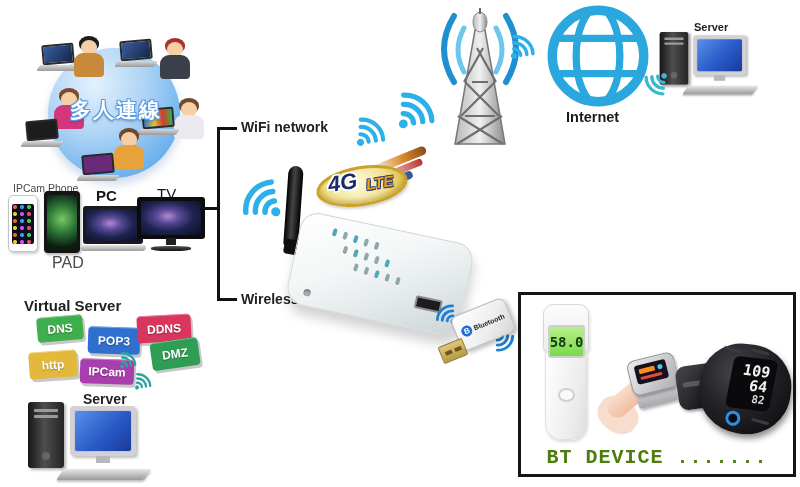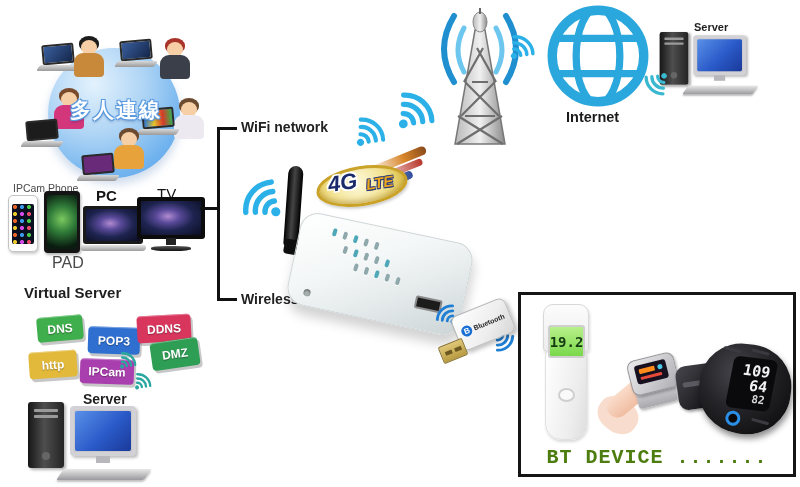--- a/index.html
+++ b/index.html
@@ -53,21 +53,21 @@
   .pc { left:83px; top:206px; width:60px; height:45px; }
   .pc .pcscreen { position:absolute; left:0; top:0; width:60px; height:38px; border:3px solid #1a1a1a; border-radius:3px; }
   .pc .pcbase { position:absolute; left:-3px; bottom:0; width:66px; height:6px; background:linear-gradient(#e6e6e6,#9c9c9c); border-radius:2px 2px 4px 4px; }
   .tv { left:137px; top:197px; width:68px; height:54px; }
   .tv .tvscreen { position:absolute; left:0; top:0; width:68px; height:42px; border:4px solid #0c0c0c; border-radius:3px; }
   .tv .tvneck { position:absolute; left:29px; bottom:6px; width:10px; height:7px; background:#222; }
   .tv .tvfoot { position:absolute; left:14px; bottom:0; width:40px; height:5px; background:linear-gradient(#555,#111); border-radius:40%; }
   .lbl-tv { left:157px; top:185px; font-size:15px; font-weight:normal; color:#151515; }
 
   
-  .lbl-vserver { left:24px; top:284px; font-size:15px; font-weight:600; color:#1f1f1f; }
+  .lbl-vserver { left:24px; top:297px; font-size:15px; font-weight:600; color:#1f1f1f; }
   .badge { position:absolute; display:flex; align-items:center; justify-content:center;
     color:#fff; font-weight:bold; font-size:12px; border-radius:4px;
     text-shadow:0 1px 1px rgba(0,0,0,.35); box-shadow:2px 3px 0 rgba(0,0,0,.22), inset 0 1px 0 rgba(255,255,255,.35); }
   .b-dns   { left:37px;  top:316px; width:46px; height:25px; background:#3fae4c; transform:rotate(-5deg); }
   .b-pop3  { left:88px;  top:327px; width:52px; height:27px; background:#2f6fd0; transform:rotate(2deg); }
   .b-ddns  { left:137px; top:315px; width:54px; height:27px; background:#d8365d; transform:rotate(-3deg); }
   .b-http  { left:29px;  top:351px; width:48px; height:27px; background:#e2b93b; transform:rotate(-4deg); }
   .b-ipcam { left:80px;  top:359px; width:54px; height:25px; background:#a93fae; transform:rotate(2deg); }
   .b-dmz   { left:151px; top:340px; width:48px; height:28px; background:#2f9e55; transform:rotate(-8deg); }
   .lbl-server-bl { left:83px; top:391px; font-size:14px; font-weight:bold; color:#1f1f1f; }
@@ -432,21 +432,21 @@
     <div class="dg-usb">
         <div class="slot s1"></div>
         <div class="slot s2"></div>
       </div>
   </div>
 
   <div class="abs btbox">
     <div class="thermo">
       <div class="th-head"></div>
       <div class="th-body"></div>
-      <div class="th-screen">19.2</div>
+      <div class="th-screen">58.0</div>
       <div class="th-btn"></div>
     </div>
     <div class="oximeter">
       <div class="ox-hand"></div>
       <div class="ox-finger2"></div>
       <div class="ox-clip"></div>
       <div class="ox-device">
         <div class="ox-screen">
           <div class="ox-bar1"></div>
             <div class="ox-bar2"></div>

